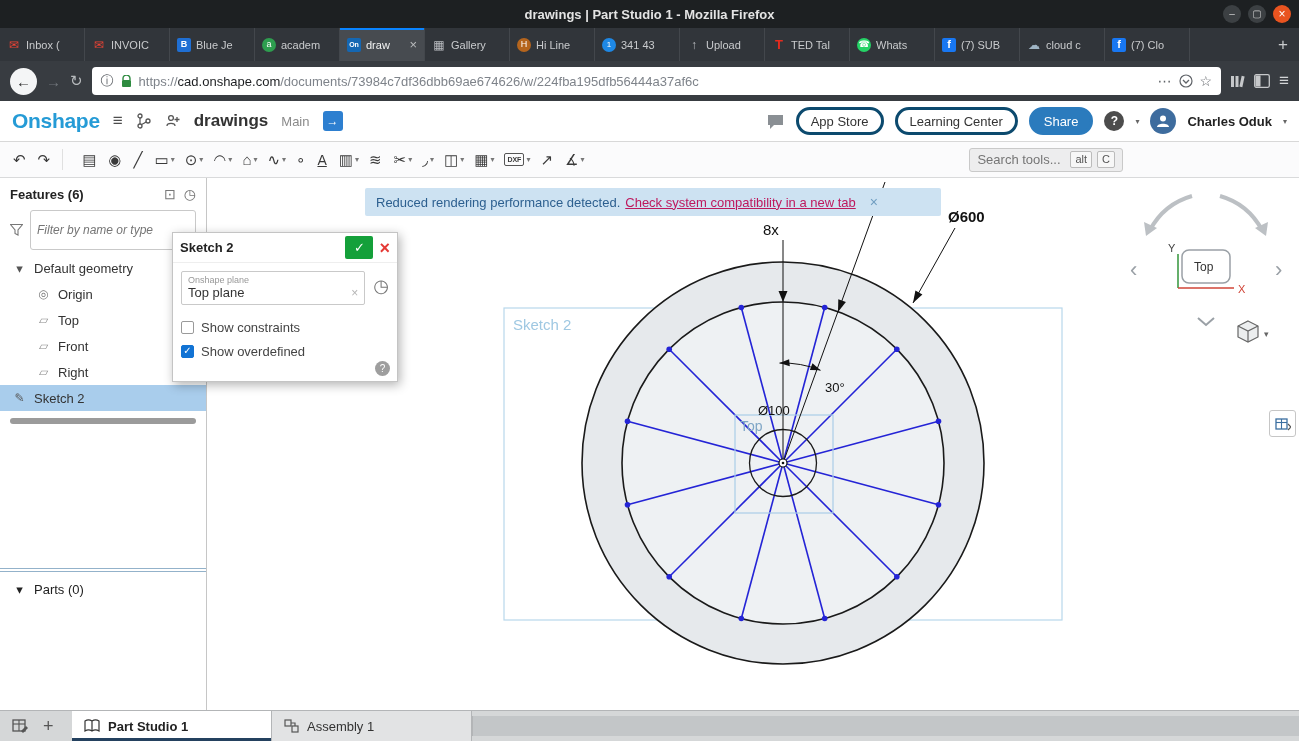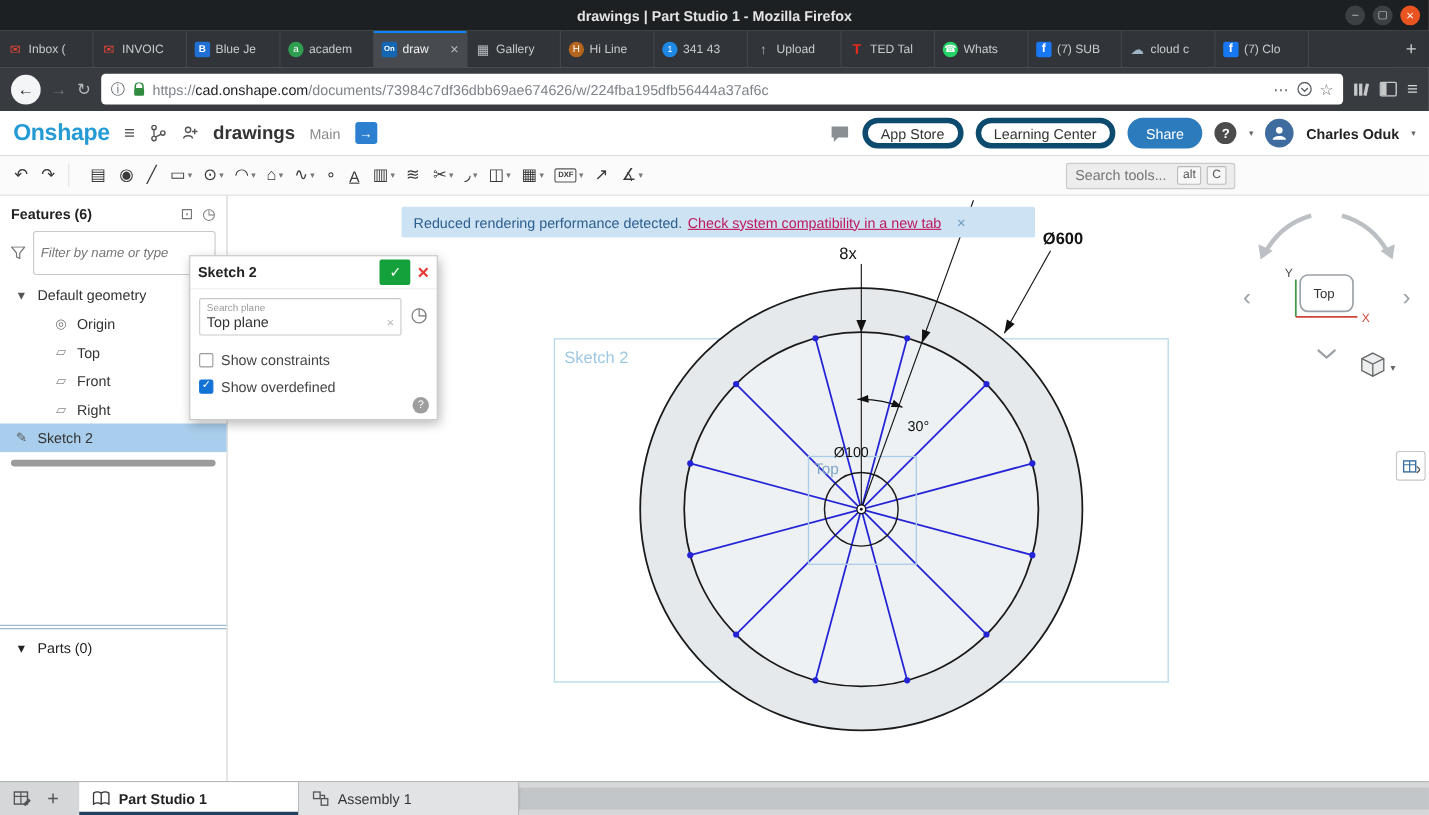--- a/index.html
+++ b/index.html
@@ -55,21 +55,21 @@
   .menu-glyph{color:#d3d5d7;font-size:17px}
 
   
   .os-header{height:41px;background:#fff;border-bottom:1px solid #d8d8d8;display:flex;align-items:center;padding:0 12px;gap:13px}
   .logo{color:#259bd6;font-size:21px;font-weight:bold;letter-spacing:-0.3px}
   .hdr-glyph{color:#4d4d4d;font-size:17px}
   .doc-title{font-size:17px;font-weight:bold;color:#333}
   .workspace{font-size:13px;color:#8a8a8a}
   .doc-share-badge{width:20px;height:20px;border-radius:3px;background:#2d7fd0;color:#fff;font-size:12px;display:flex;align-items:center;justify-content:center}
   .hdr-right{margin-left:auto;display:flex;align-items:center;gap:11px}
-  .hdr-btn{height:28px;border:5px solid #0c4a6e;border-radius:14px;background:#fff;color:#333;font-size:13px;padding:0 12px;display:flex;align-items:center}
+  .hdr-btn{height:28px;border:3px solid #0c4a6e;border-radius:14px;background:#fff;color:#333;font-size:13px;padding:0 12px;display:flex;align-items:center}
   .hdr-btn.share{background:#2b7bbd;border-color:#2b7bbd;color:#fff}
   .help-circle{width:20px;height:20px;border-radius:50%;background:#4c4c4c;color:#fff;font-size:12px;display:flex;align-items:center;justify-content:center;font-weight:bold}
   .caret{font-size:8px;color:#666}
   .avatar{width:26px;height:26px;border-radius:50%;background:#3e6c9e;display:flex;align-items:center;justify-content:center}
   .user-name{font-size:13px;font-weight:bold;color:#222}
 
   
   .os-toolbar{height:36px;background:#fbfbfc;border-bottom:1px solid #d9dadb;display:flex;align-items:center;padding:0 8px}
   .tb-list{display:flex;align-items:center}
   .tb-btn{display:flex;align-items:center;padding:3px 5px;color:#3a3a3a}
@@ -86,21 +86,21 @@
   .content{display:flex;height:532px}
 
   .features-panel{width:207px;border-right:1px solid #c6c6c6;position:relative;background:#fff;font-size:13px}
   .fp-header{display:flex;align-items:center;padding:8px 10px 3px 10px}
   .fp-title{font-weight:bold;color:#222;flex:1}
   .fp-hicon{color:#777;font-size:14px;margin-left:8px}
   .fp-filter{display:flex;align-items:center;gap:7px;padding:5px 10px}
   .funnel{color:#777}
   .fp-filter input{flex:1;height:40px;border:1px solid #c9c9c9;border-radius:3px;padding:0 6px;font-size:12px;font-style:italic;color:#666;outline:none;font-family:"Liberation Sans",sans-serif;min-width:0}
   .tree-row{display:flex;align-items:center;height:26px;padding-left:12px;gap:7px;color:#333}
-  .tree-row.indent{padding-left:48px}
+  .tree-row.indent{padding-left:36px}
   .tree-row.selected{background:#a9cdec}
   .tree-icon{width:15px;display:flex;justify-content:center}
   .tree-icon[data-icon="chevron-down-icon"]::before{content:"▾";color:#555}
   .tree-icon[data-icon="origin-icon"]::before{content:"◎";color:#777;font-size:12px}
   .tree-icon[data-icon="plane-icon"]::before{content:"▱";color:#8a8a8a;font-size:12px}
   .tree-icon[data-icon="sketch-icon"]::before{content:"✎";color:#555;font-size:12px}
   .rollback-bar{height:6px;background:#9b9b9b;border-radius:3px;margin:7px 10px}
   .parts-section{position:absolute;left:0;right:0;top:390px}
   .splitter{height:4px;border-top:1px solid #93b2ca;border-bottom:1px solid #93b2ca;background:#fff}
   .parts-header{display:flex;align-items:center;gap:7px;padding:10px 12px;color:#222}
@@ -600,21 +600,21 @@
 
   <div class="dialog" data-name="sketch-dialog">
     <div class="dlg-header">
       <span class="dlg-title" data-name="dialog-title">Sketch 2</span>
       <button class="dlg-ok" data-name="accept-button">✓</button>
       <button class="dlg-cancel" data-name="cancel-button">×</button>
     </div>
     <div class="dlg-body">
       <div class="plane-row">
         <div class="plane-group" data-name="sketch-plane-field">
-          <div class="plane-label" data-name="sketch-plane-field-label">Search plane</div>
+          <div class="plane-label" data-name="sketch-plane-field-label">Onshape plane</div>
           <div class="plane-value-row">
             <span class="plane-value" data-name="sketch-plane-value">Top plane</span>
             <span class="plane-clear" data-name="clear-selection-icon">×</span>
           </div>
         </div>
         <span class="dlg-clock" data-name="final-state-toggle-icon">◷</span>
       </div>
       <div class="cb-list" data-name="dialog-options">
 
           <label class="cb-row" data-name="checkbox-row">

